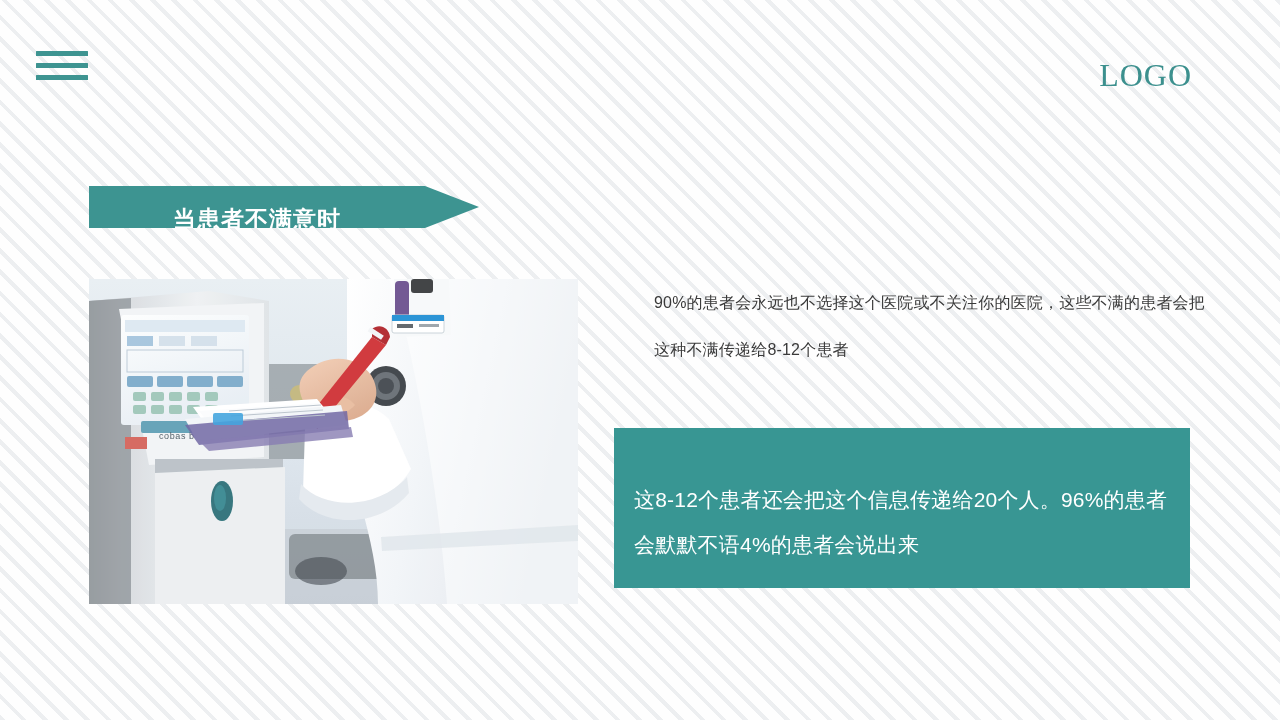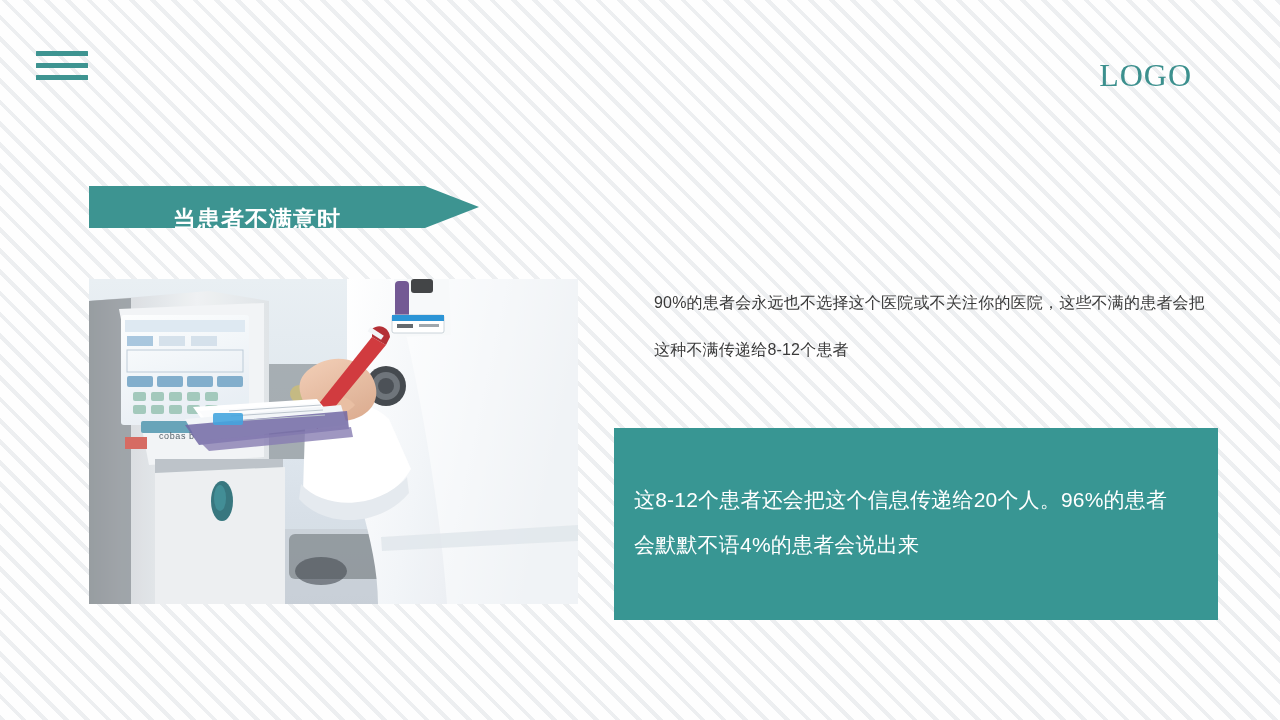--- a/index.html
+++ b/index.html
@@ -127,23 +127,22 @@
     color: #3a3a3a;
     letter-spacing: 0.2px;
     margin-left: 20px;
   }
 
   #highlight-box {
     position: absolute;
     left: 614px;
     top: 428px;
     width: 576px;
-    height: 192px;
+    height: 160px;
     background: #389693;
-    padding-left: 28px;
   }
   #highlight-text {
     position: absolute;
     left: 20px;
     top: 49px;
     width: 546px;
     font-size: 21px;
     line-height: 45px;
     color: #ffffff;
     letter-spacing: 0.2px;

